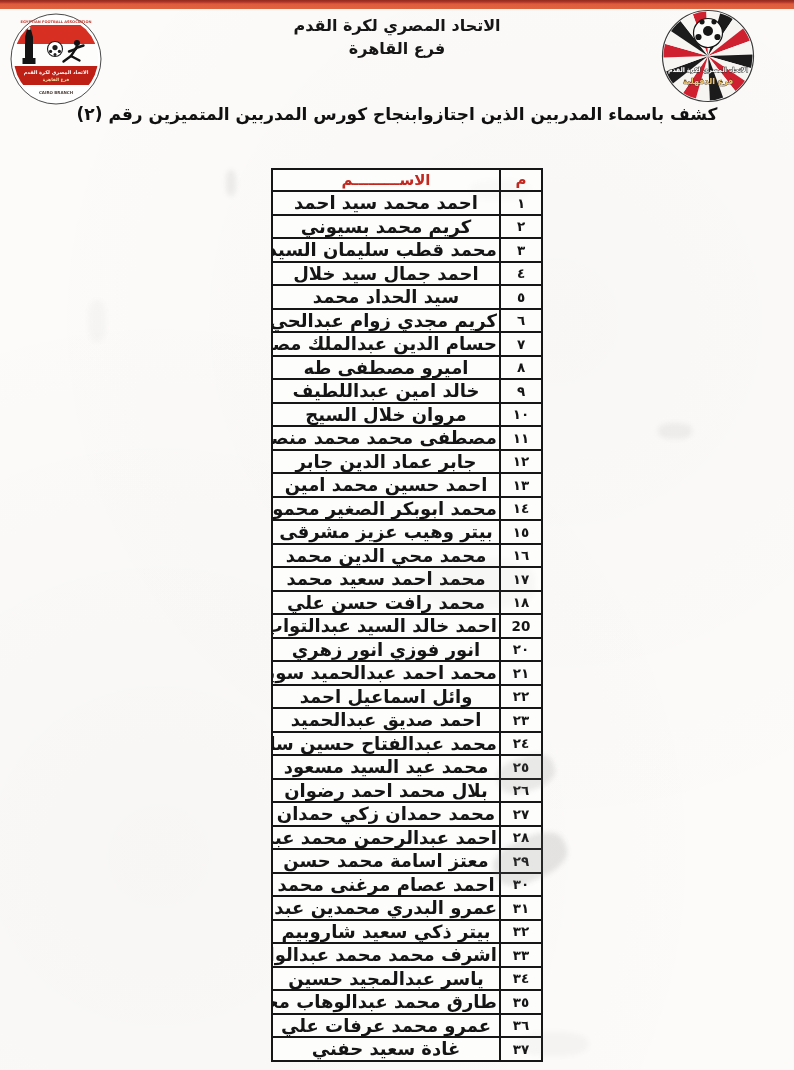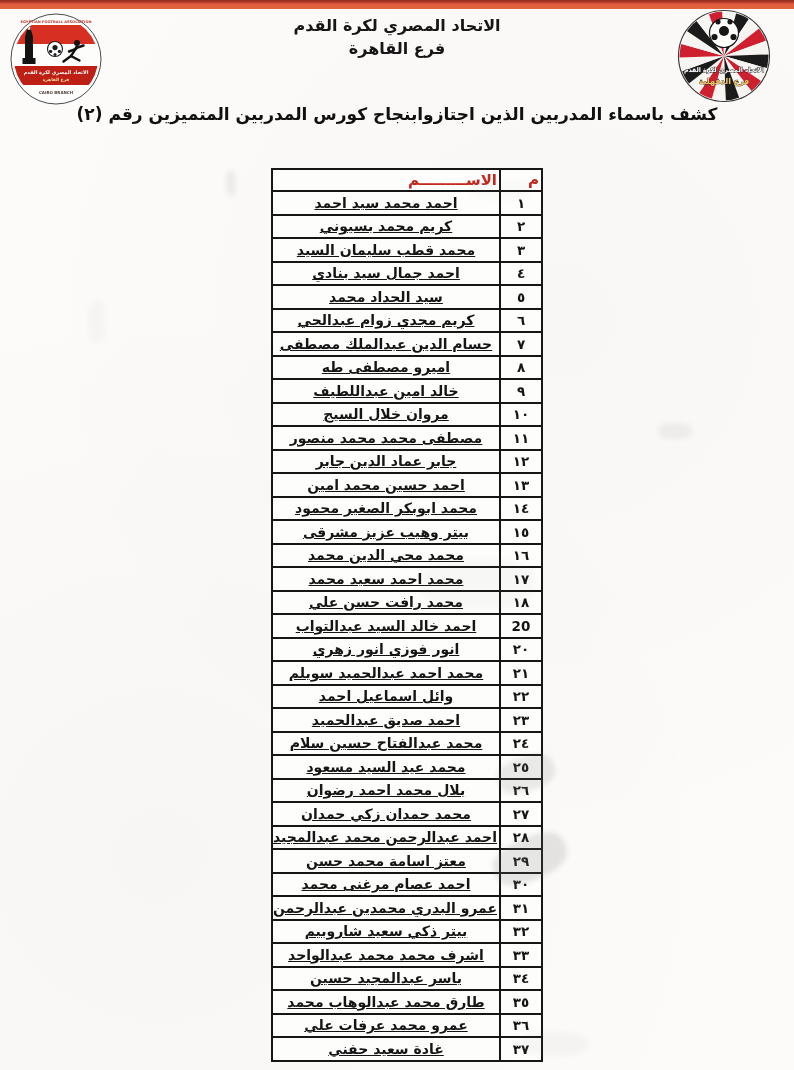--- a/index.html
+++ b/index.html
@@ -14,21 +14,21 @@
     overflow:hidden;
     font-family:"DejaVu Sans", sans-serif;
     color:#151515;
   }
   .topbar{
     position:absolute;left:0;top:0;width:794px;height:9px;
     background:linear-gradient(to bottom,#8e2b20 0px,#b23527 2px,#dd5c3c 4px,#e06540 9px);
   }
   .badge{position:absolute;}
   .badge-left{left:10px;top:13px;width:92px;height:92px;}
-  .badge-right{left:676px;top:8px;width:96px;height:96px;text-align:right;}
+  .badge-right{left:660px;top:8px;width:96px;height:96px;text-align:right;}
 
   .org-header{
     position:absolute;top:14px;left:0;width:794px;
     direction:rtl;text-align:center;
     font-weight:bold;font-size:16px;line-height:23px;color:#161616;
   }
   .title-block{
     position:absolute;top:99px;left:0;width:794px;
     direction:rtl;text-align:center;
     font-weight:bold;font-size:17px;line-height:31px;color:#101010;
@@ -48,23 +48,23 @@
     border:2px solid #161616;
     text-align:center;vertical-align:middle;
     font-weight:bold;
     padding:0 2px;
     overflow:hidden;white-space:nowrap;
   }
   table.roster col.c-num{width:42px;}
   table.roster col.c-name{width:228px;}
   table.roster tr{height:23.5px;}
   table.roster tr.hdr{height:22px;}
-  table.roster th{color:#c3271e;font-size:15px;text-align:right;}
+  table.roster th{color:#c3271e;font-size:15px;}
   td.num{font-size:13.5px;}
-  td.name{font-size:14px;text-decoration:underline;}
+  td.name{font-size:18px;}
 
   .smudge{
     position:absolute;background:rgba(122,122,122,0.24);
     filter:blur(2.5px);border-radius:40%;
     pointer-events:none;
   }
   .s1{left:497px;top:757px;width:58px;height:34px;transform:rotate(-18deg);opacity:.65;}
   .s2{left:492px;top:838px;width:76px;height:42px;transform:rotate(-24deg);opacity:.75;}
   .s3{left:658px;top:423px;width:34px;height:16px;opacity:.4;}
   .s4{left:226px;top:170px;width:10px;height:26px;opacity:.5;}
@@ -198,21 +198,21 @@
         <tr>
           <td class="num">٢</td>
           <td class="name">كريم محمد بسيوني</td>
         </tr>
         <tr>
           <td class="num">٣</td>
           <td class="name">محمد قطب سليمان السيد</td>
         </tr>
         <tr>
           <td class="num">٤</td>
-          <td class="name">احمد جمال سيد بنادي</td>
+          <td class="name">احمد جمال سيد خلال</td>
         </tr>
         <tr>
           <td class="num">٥</td>
           <td class="name">سيد الحداد محمد</td>
         </tr>
         <tr>
           <td class="num">٦</td>
           <td class="name">كريم مجدي زوام عبدالحي</td>
         </tr>
         <tr>

